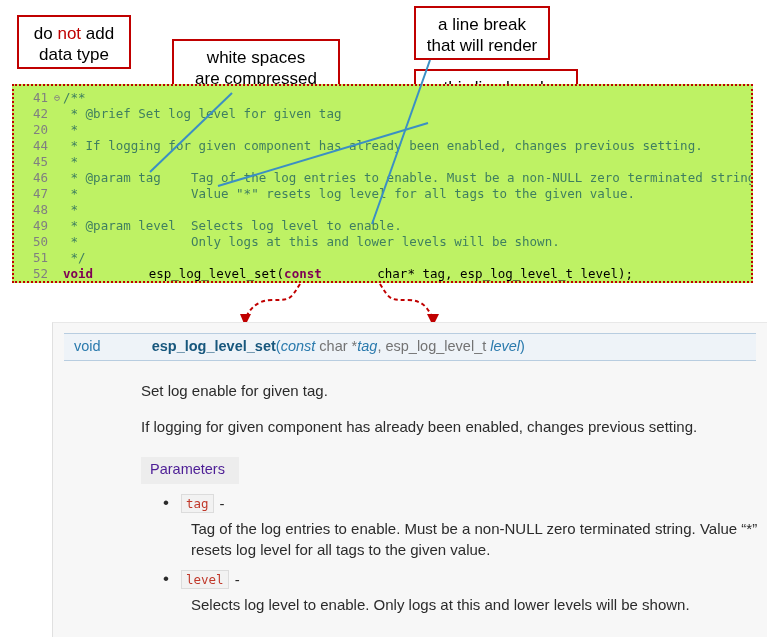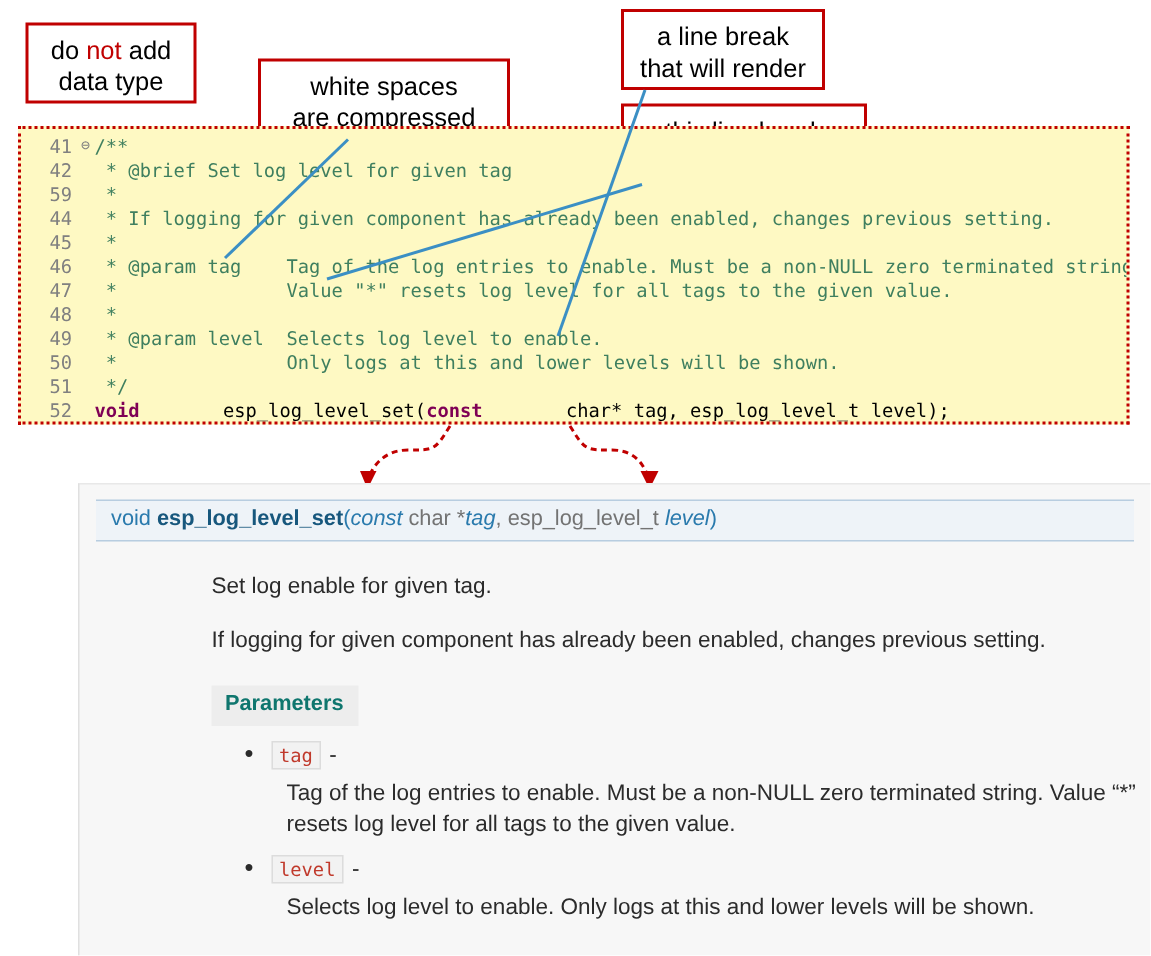--- a/index.html
+++ b/index.html
@@ -57,21 +57,21 @@
   }
 
   
   #code-block {
     position: absolute;
     left: 12px;
     top: 84px;
     width: 741px;
     height: 199px;
     border: 2px dotted #c00000;
-    background: #fef9c3;
+    background: #bef264;
     box-sizing: border-box;
     padding: 4px 0 0 0;
     overflow: hidden;
   }
   .code-line {
     display: flex;
     align-items: flex-start;
     font-family: "DejaVu Sans Mono", monospace;
     font-size: 12.5px;
     line-height: 16px;
@@ -137,43 +137,44 @@
     box-sizing: border-box;
     padding: 4px 10px;
     font-family: "Liberation Sans", sans-serif;
     font-size: 14.5px;
     color: #2a7aad;
     white-space: nowrap;
   }
   #doc-signature .fn-name {
     font-weight: bold;
     color: #17577d;
+    margin-left: 47px;
   }
   #doc-signature .it { font-style: italic; }
   #doc-signature .pl { color: #737373; }
 
   .doc-para {
     position: absolute;
     font-size: 15px;
     color: #2b2b2b;
     line-height: 1.35;
   }
   #doc-para-1 { left: 88px; top: 58px; width: 600px; }
   #doc-para-2 { left: 88px; top: 94px; width: 620px; }
 
   #doc-params-header {
     position: absolute;
     left: 88px;
     top: 134px;
     width: 98px;
     height: 27px;
     background: #ededed;
-    color: #0f766e;
+    color: #4c1d95;
     font-size: 14.5px;
-    font-weight: bold;
+    font-weight: normal;
     padding: 4px 9px;
     box-sizing: border-box;
   }
 
   .param-item {
     position: absolute;
     left: 110px;
     width: 610px;
   }
   #param-item-0 { top: 170px; }
@@ -243,21 +244,21 @@
     <span class="code-text c-comment">/**</span>
   </div>
 
   <div class="code-line">
     <span class="ln">42</span>
     <span class="fold"></span>
     <span class="code-text c-comment"> * @brief Set log level for given tag</span>
   </div>
 
   <div class="code-line">
-    <span class="ln">59</span>
+    <span class="ln">20</span>
     <span class="fold"></span>
     <span class="code-text c-comment"> *</span>
   </div>
 
   <div class="code-line">
     <span class="ln">44</span>
     <span class="fold"></span>
     <span class="code-text c-comment"> * If logging for given component has already been enabled, changes previous setting.</span>
   </div>
 

